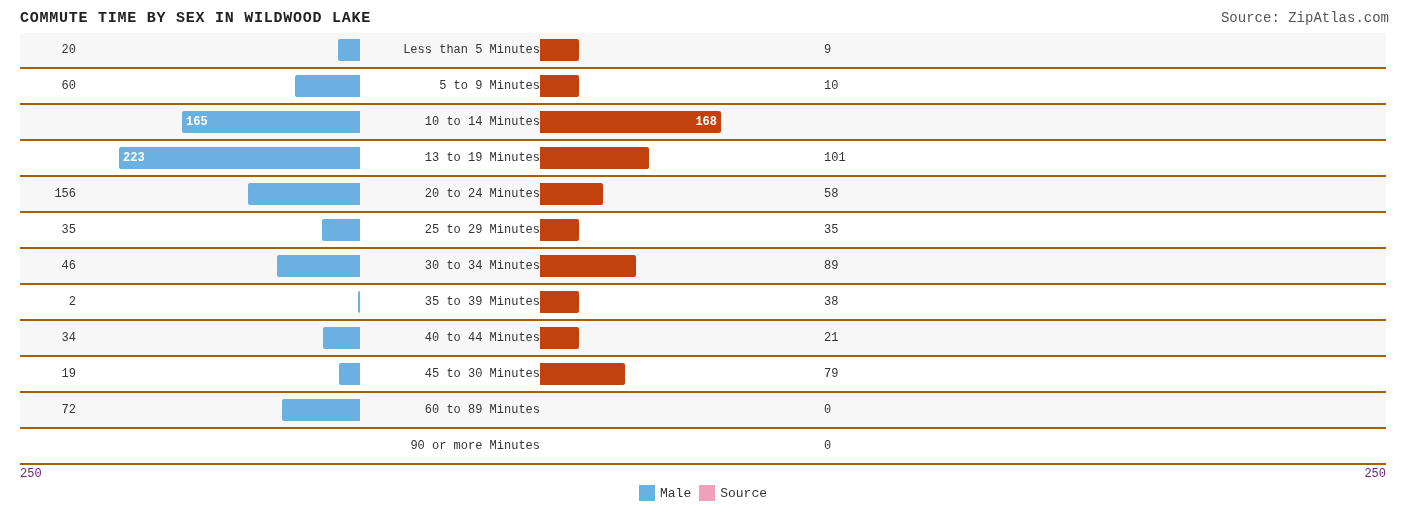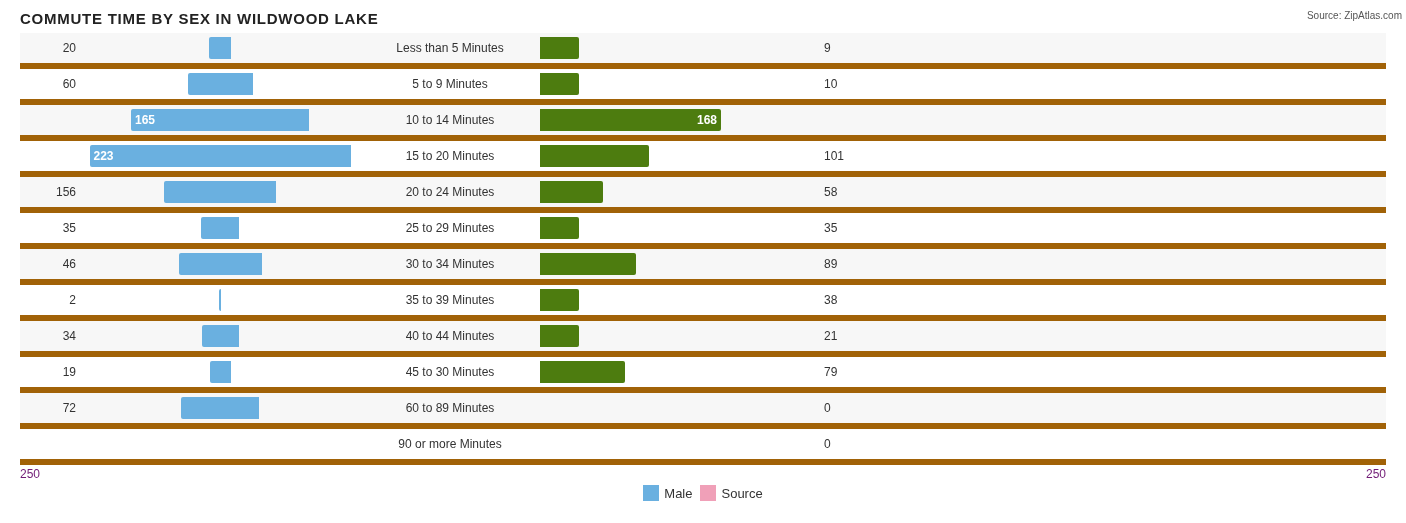--- a/index.html
+++ b/index.html
@@ -8,45 +8,46 @@
       background: #fff;
       width: 1406px;
       height: 523px;
       overflow: hidden;
     }
     .chart-container {
       width: 1406px;
       height: 523px;
       padding: 10px 20px 40px 20px;
       position: relative;
+      font-family: Liberation Mono, monospace;
     }
     .chart-title {
       font-size: 15px;
       font-weight: bold;
       letter-spacing: 0.05em;
       color: #222;
       margin-bottom: 6px;
       text-transform: uppercase;
     }
     .source {
       position: absolute;
       top: 10px;
-      right: 4px;
-      font-size: 10px;
+      right: 17px;
+      font-size: 14px;
       color: #555;
     }
     .rows-area {
       width: 100%;
       margin-top: 2px;
     }
     .row {
       display: flex;
       align-items: center;
       height: 36px;
-      border-bottom: 6px solid #a16207;
+      border-bottom: 2px solid #a16207;
       position: relative;
     }
     .row:nth-child(odd) {
       background: #f7f7f7;
     }
     .row:nth-child(even) {
       background: #fff;
     }
     
     
@@ -54,47 +55,47 @@
       width: 60px;
       text-align: right;
       font-size: 12px;
       color: #333;
       padding-right: 4px;
       flex-shrink: 0;
     }
     .left-bar-wrap {
       width: 280px;
       display: flex;
-      justify-content: center;
+      justify-content: flex-end;
       align-items: center;
       flex-shrink: 0;
     }
     .left-bar {
       height: 22px;
       background: #6ab0e0;
       border-radius: 2px 0 0 2px;
     }
     .label-cell {
       width: 180px;
-      text-align: center;
+      text-align: right;
       font-size: 12px;
       color: #333;
       flex-shrink: 0;
       z-index: 1;
     }
     .right-bar-wrap {
       width: 280px;
       display: flex;
       justify-content: flex-start;
       align-items: center;
       flex-shrink: 0;
     }
     .right-bar {
       height: 22px;
-      background: #4d7c0f;
+      background: #c2410c;
       border-radius: 0 2px 2px 0;
       padding-left: 39px;
     }
     .right-val {
       width: 60px;
       text-align: left;
       font-size: 12px;
       color: #333;
       padding-left: 4px;
       flex-shrink: 0;
@@ -176,25 +177,25 @@
         <div class="right-bar-wrap">
           <div class="right-bar" style="width: 181px; display: flex; align-items: center; justify-content: flex-end;">
             <span class="inside-label" style="color: rgb(255, 255, 255);">168</span>
           </div>
         </div>
         <div class="right-val"></div>
       </div>
       <div class="row">
         <div class="left-val"></div>
         <div class="left-bar-wrap">
-          <div class="left-bar" style="width: 261px; display: flex; align-items: center; justify-content: flex-start;">
+          <div class="left-bar" style="width: 241px; display: flex; align-items: center; justify-content: flex-start;">
             <span class="inside-label">223</span>
           </div>
         </div>
-        <div class="label-cell">15 to 20 Minutes</div>
+        <div class="label-cell">13 to 19 Minutes</div>
         <div class="right-bar-wrap">
           <div class="right-bar" style="width: 109px; display: flex; align-items: center; justify-content: flex-end;"></div>
         </div>
         <div class="right-val">101</div>
       </div>
       <div class="row">
         <div class="left-val">156</div>
         <div class="left-bar-wrap">
           <div class="left-bar" style="width: 112px; display: flex; align-items: center; justify-content: flex-start;"></div>
         </div>

